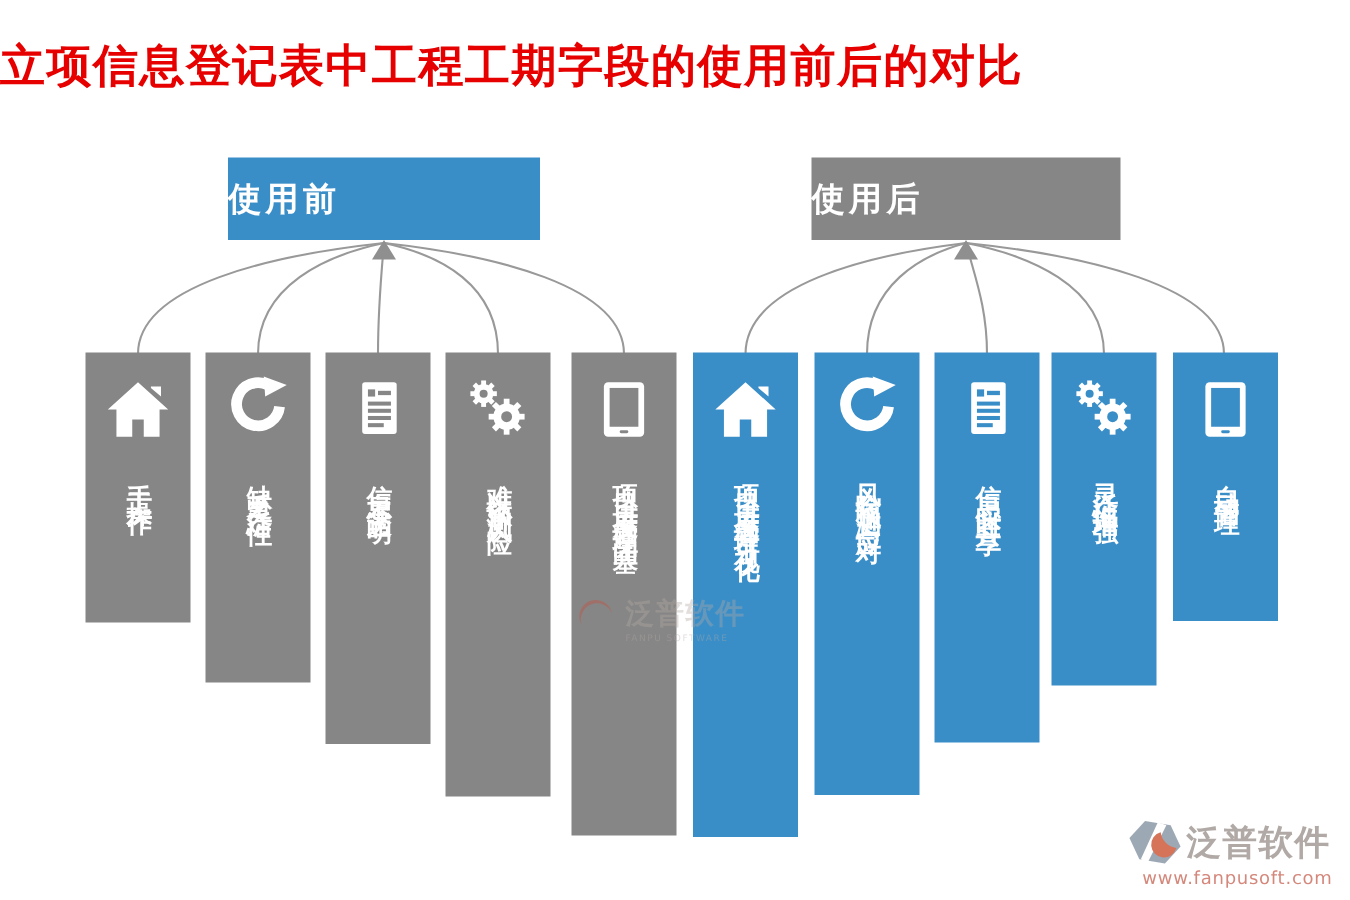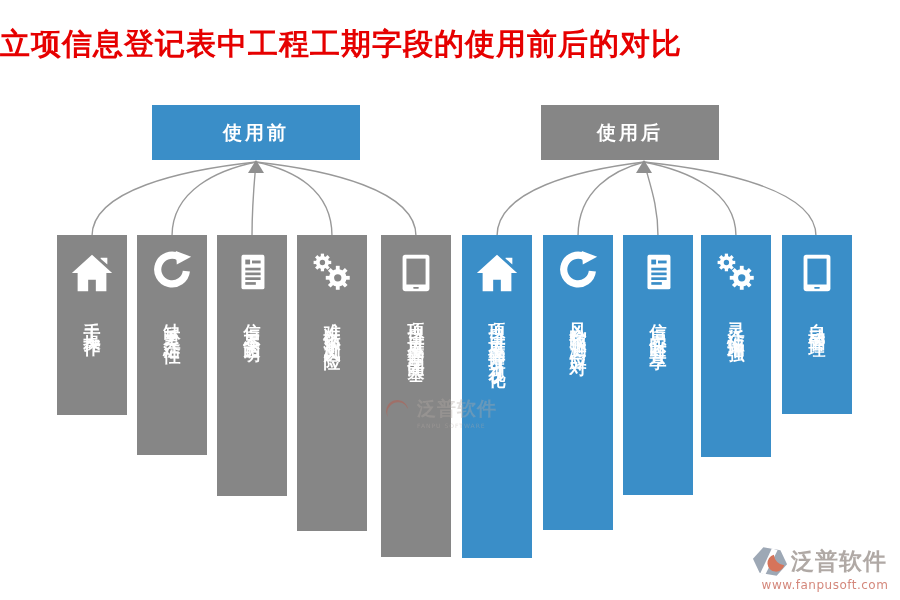--- a/index.html
+++ b/index.html
@@ -1,24 +1,24 @@
 <!DOCTYPE html>
 <html><head>
 <meta charset="utf-8">
 <style>
   html,body{margin:0;padding:0;background:#fff;}
   .stage{position:relative;width:900px;height:600px;background:#ffffff;overflow:hidden;
          font-family:"DejaVu Sans","Liberation Sans",sans-serif;}
   .title{position:absolute;top:24px;left:0;width:100%;text-align:left;
          font-size:30px;font-weight:bold;color:#e60000;letter-spacing:1px;}
   .connectors{position:absolute;left:0;top:0;pointer-events:none;}
-  .hdr{position:absolute;top:105px;height:55px;display:flex;align-items:center;justify-content:center;
-       color:#fff;font-size:19px;font-weight:bold;letter-spacing:3px;}
+  .hdr{position:absolute;top:105px;height:55px;display:flex;align-items:center;
+       color:#fff;font-size:22px;font-weight:bold;letter-spacing:3px;}
   .hdr-before{left:152px;width:208px;background:#3a8ec8;}
-  .hdr-after{left:541px;width:178px;background:#868686;}
+  .hdr-after{left:541px;width:206px;background:#868686;}
   .col{position:absolute;top:235px;width:70px;box-sizing:border-box;display:flex;
        flex-direction:column;align-items:center;padding-top:15px;}
   .col-gray{background:#868686;}
   .col-blue{background:#3a8ec8;}
   .icon{width:46px;height:46px;flex:0 0 auto;}
   .col-gray .hole{fill:#868686;}
   .col-blue .hole{fill:#3a8ec8;}
   .vlabel{margin-top:13px;writing-mode:vertical-lr;text-orientation:upright;
           color:#ffffff;font-weight:bold;font-size:17px;letter-spacing:6px;line-height:1;}
   .wm-center{position:absolute;left:383px;top:396px;display:flex;align-items:flex-start;opacity:0.38;}

